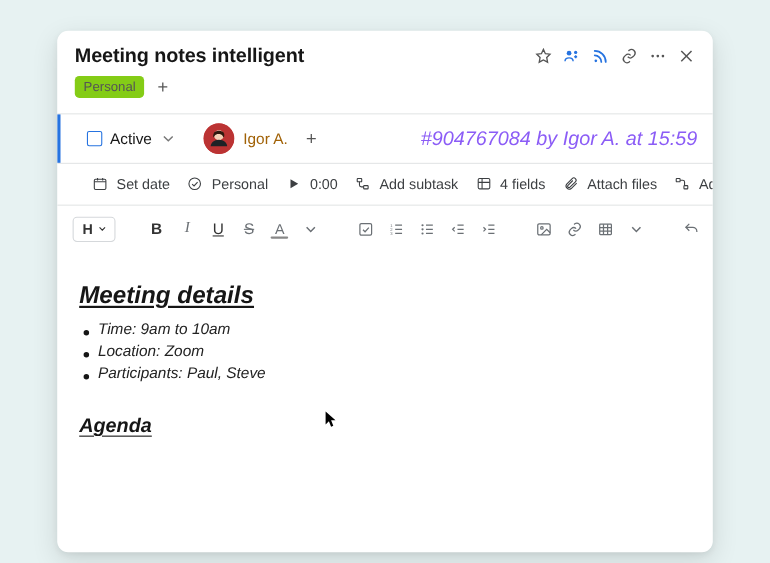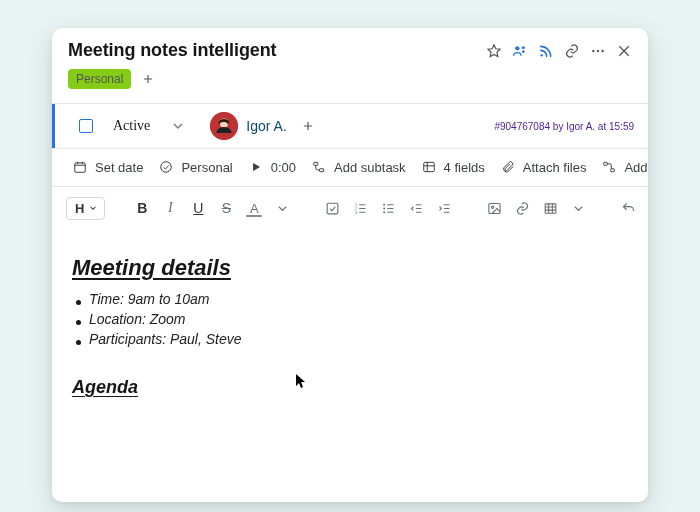--- a/index.html
+++ b/index.html
@@ -75,52 +75,51 @@
     padding-right: 14px;
   }
   .statusbar .leftmark {
     width: 3px;
     align-self: stretch;
     background: #2673e0;
   }
   .status-pill {
     display: inline-flex;
     align-items: center;
-    gap: 20px;
+    gap: 7px;
     margin-left: 14px;
     padding: 5px 10px;
     border-radius: 4px;
-    font-family: Liberation Serif, serif;
   }
   .status-pill .box {
     width: 14px; height: 14px;
     border: 1.5px solid #2673e0;
     border-radius: 2px;
   }
   .status-pill .chev { color: #777; }
   .avatar {
     width: 28px; height: 28px; border-radius: 50%;
     background: #c73636;
     margin-left: 14px;
     display: inline-flex; align-items: center; justify-content: center;
     overflow: hidden;
     color: #fff; font-size: 11px; font-weight: 700;
   }
   .avatar svg { width: 100%; height: 100%; }
-  .assignee { margin-left: 8px; font-size: 14px; color: #0c4a6e; }
+  .assignee { margin-left: 8px; font-size: 14px; color: #a16207; }
   .statusbar .spacer { flex: 1 1 auto; }
-  .meta { color: #4c1d95; font-size: 10px; }
+  .meta { color: #8b5cf6; font-size: 18px; font-style: italic; }
   
   .secbar {
     display: flex;
     align-items: center;
     gap: 16px;
     border-bottom: 1px solid #e3e5e6;
     height: 38px;
-    padding: 0 21px;
+    padding: 0 32px;
     color: #3c3f42;
     font-size: 13px;
     overflow: hidden;
     white-space: nowrap;
   }
   .secitem { display: inline-flex; align-items: center; gap: 6px; color: #3c3f42; }
   .secitem .ico svg { width: 14px; height: 14px; }
   
   .rtbar {
     display: flex;

